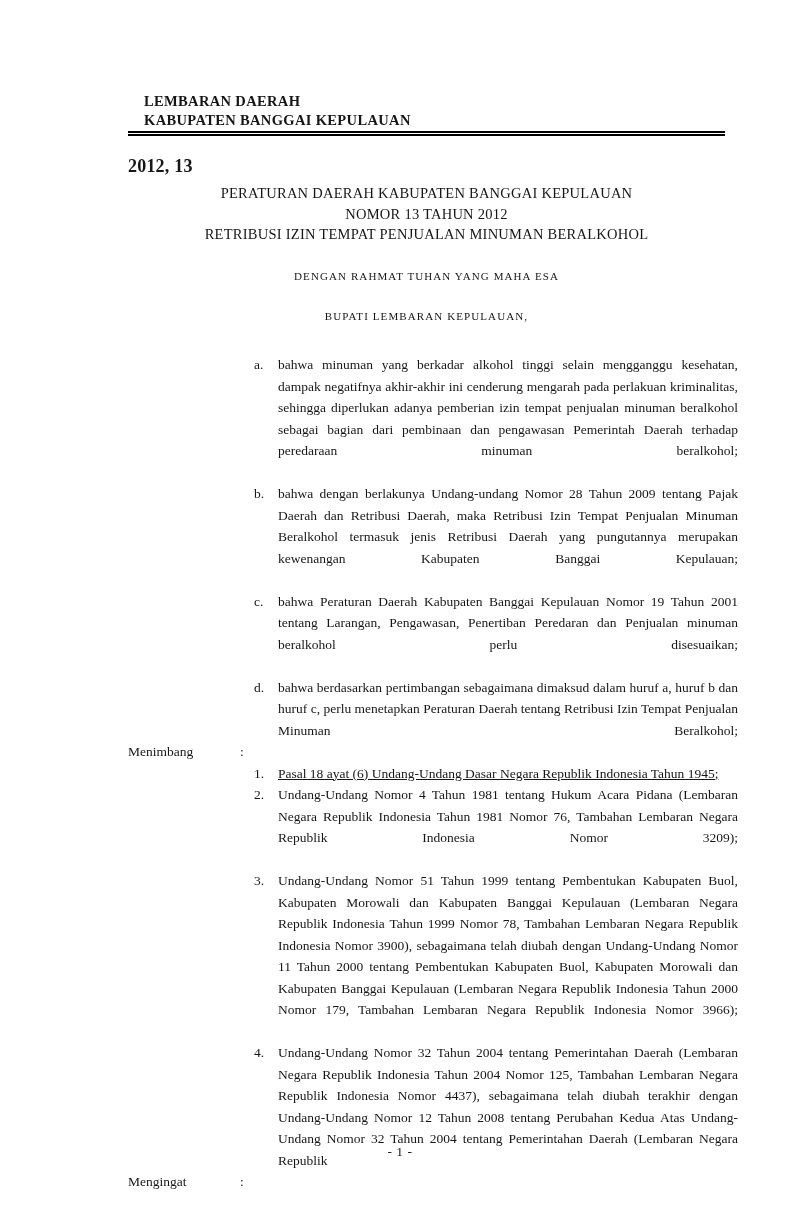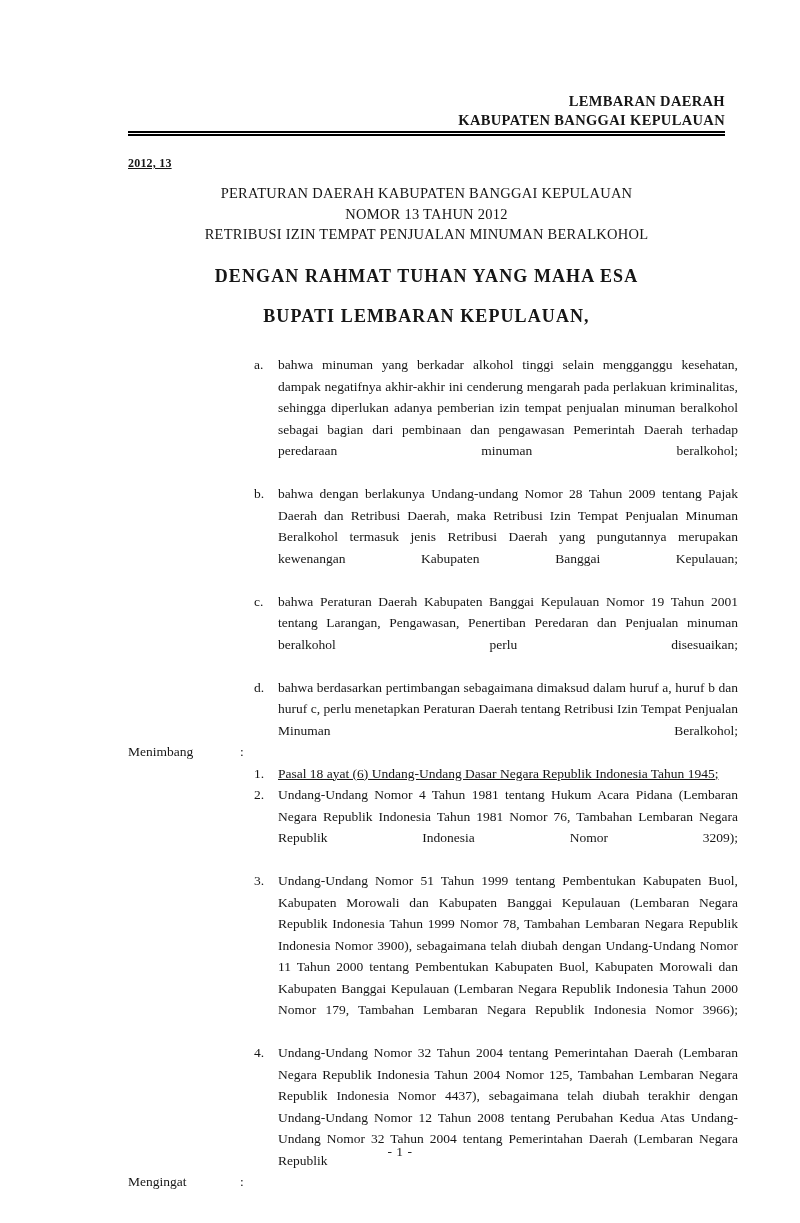--- a/index.html
+++ b/index.html
@@ -16,24 +16,24 @@
     margin: 0 auto;
     overflow: hidden;
     font-family: "Liberation Serif", "DejaVu Serif", serif;
     color: #161616;
     box-sizing: border-box;
   }
 
   
   .masthead {
     position: absolute;
-    left: 128px;
+    left: 144px;
     top: 92px;
     width: 597px;
-    text-align: right;
+    text-align: left;
   }
   .masthead-line {
     font-weight: bold;
     font-size: 14.5px;
     letter-spacing: 0.35px;
     line-height: 19px;
     white-space: nowrap;
   }
   .rule {
     position: absolute;
@@ -53,44 +53,43 @@
   .rule .bar-thin {
     height: 2px;
     background: #000000;
   }
 
   .lembaran-no {
     position: absolute;
     left: 128px;
     top: 156px;
     font-weight: bold;
-    font-size: 12px;
+    font-size: 18px;
     letter-spacing: 0.2px;
-    text-decoration: underline;
   }
 
   
   .title-block {
     position: absolute;
     left: 128px;
     top: 183px;
     width: 597px;
     text-align: center;
   }
   .title-line {
     font-weight: normal;
     font-size: 14.5px;
     line-height: 20.5px;
     letter-spacing: 0.25px;
     white-space: nowrap;
   }
   .title-spacer-sm { height: 21px; }
   .title-wide {
-    font-weight: bold;
-    font-size: 18px;
+    font-weight: normal;
+    font-size: 11px;
     line-height: 20.5px;
     letter-spacing: 1.1px;
     white-space: nowrap;
   }
   .title-spacer-md { height: 20px; }
 
   
   .body {
     position: absolute;
     left: 128px;

